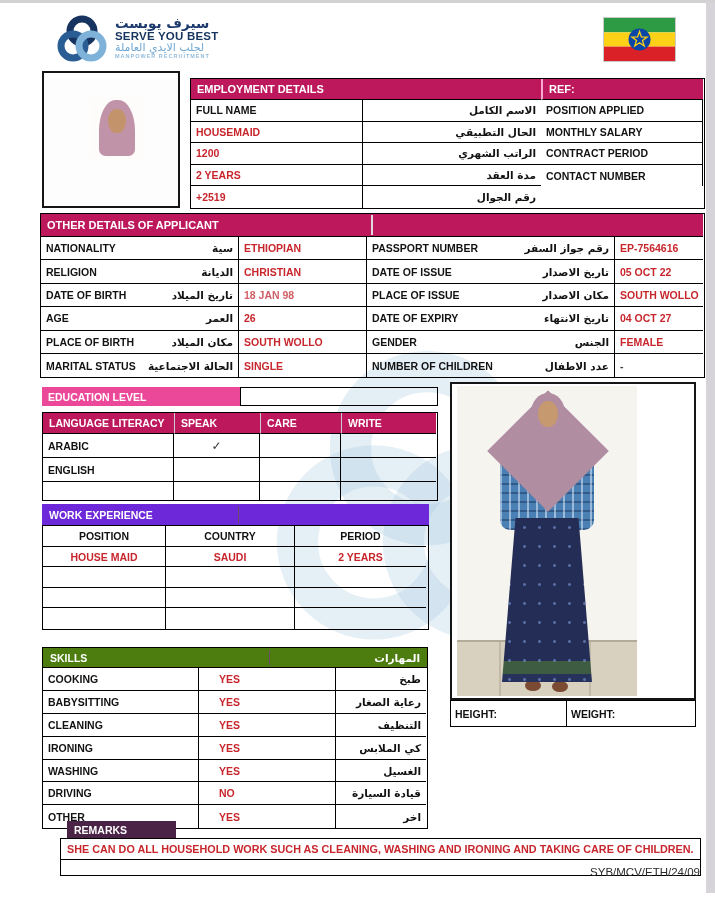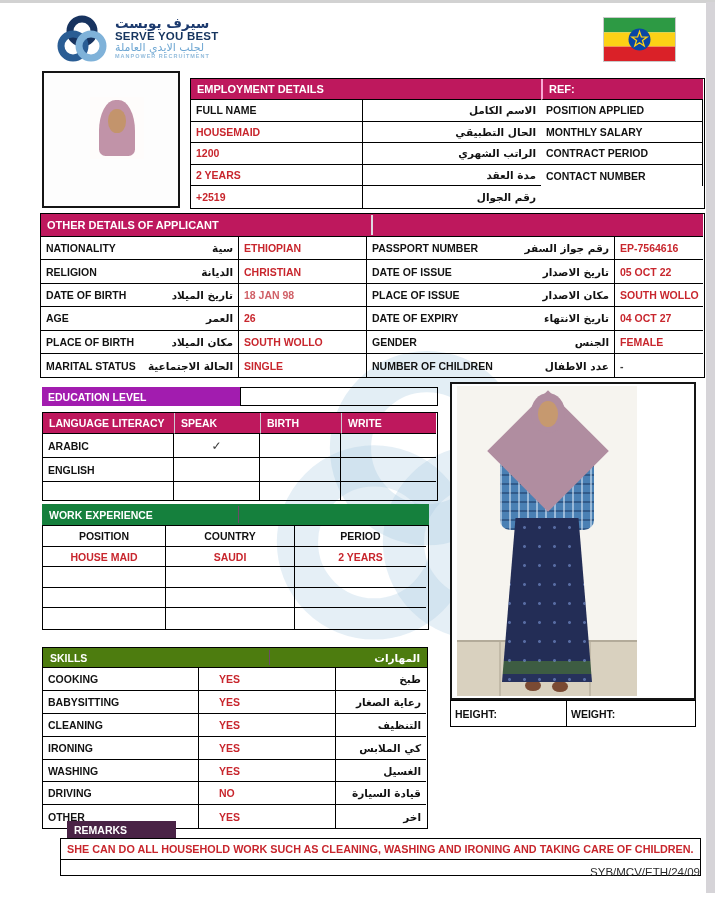--- a/index.html
+++ b/index.html
@@ -75,37 +75,37 @@
     display:grid;
     grid-template-columns:198px 128px 248px 88px;
     grid-template-rows:23px repeat(6, 23.4px);
   }
   .other-header { grid-column:1/5; position:relative; }
   .other-header::after { content:""; position:absolute; left:330px; top:1px; bottom:1px; width:2px; background:#ded8e0; }
   .c.lblcell { justify-content:space-between;gap:12px; }
 
   
   .edu-bar { left:42px; top:387px; width:396px; height:19px; display:flex; z-index:1; }
-  .edu-purple { width:198px; background:#a21caf; color:#fff; font-weight:bold; font-size:10.5px; display:flex; align-items:center; padding:0 6px; }
+  .edu-purple { width:198px; background:#ec4899; color:#fff; font-weight:bold; font-size:10.5px; display:flex; align-items:center; padding:0 6px; }
   .edu-blank { flex:1; border:1px solid #000; background:transparent; }
 
   
   .lang-table {
     left:42px; top:412px; width:396px; z-index:1;
     border:1.5px solid #000;
     display:grid;
     grid-template-columns:131px 86px 81px 95px;
     grid-template-rows:21px 24px 24px 18px;
   }
   .hc.sub { border-left:1px solid #cfc7d2; font-size:10.5px; }
   .hc.sub.first { border-left:none; }
   .ck { justify-content:center; color:#3c3c3c; font-size:12px; }
 
   
-  .work-bar { left:42px; top:504px; width:387px; height:21px; background:#15803d; color:#fff; font-weight:bold; font-size:10.5px; display:flex; align-items:center; padding:0 7px; position:absolute; z-index:1; }
+  .work-bar { left:42px; top:504px; width:387px; height:21px; background:#6d28d9; color:#fff; font-weight:bold; font-size:10.5px; display:flex; align-items:center; padding:0 7px; position:absolute; z-index:1; }
   .work-bar::after { content:""; position:absolute; left:196px; top:2px; bottom:2px; width:1px; background:#6d4a69; }
   .work-table {
     left:42px; top:525px; width:387px; z-index:1;
     border:1.5px solid #000;
     display:grid;
     grid-template-columns:123px 129px 131px;
     grid-template-rows:21px repeat(4, 20.4px);
   }
   .c.center { justify-content:center; }
   .whead { font-weight:bold; font-size:10.5px; justify-content:center; }
@@ -304,21 +304,21 @@
 </div>
 
 <div class="abs edu-bar">
   <div class="edu-purple">EDUCATION LEVEL</div>
   <div class="edu-blank"></div>
 </div>
 
 <div class="abs lang-table">
   <div class="hc sub first">LANGUAGE LITERACY</div>
   <div class="hc sub">SPEAK</div>
-  <div class="hc sub">BIRTH</div>
+  <div class="hc sub">CARE</div>
   <div class="hc sub">WRITE</div>
 
   <div class="c lbl">ARABIC</div>
   <div class="c ck">✓</div>
   <div class="c ck"></div>
   <div class="c ck nr"></div>
 
   <div class="c lbl">ENGLISH</div>
   <div class="c ck"></div>
   <div class="c ck"></div>

